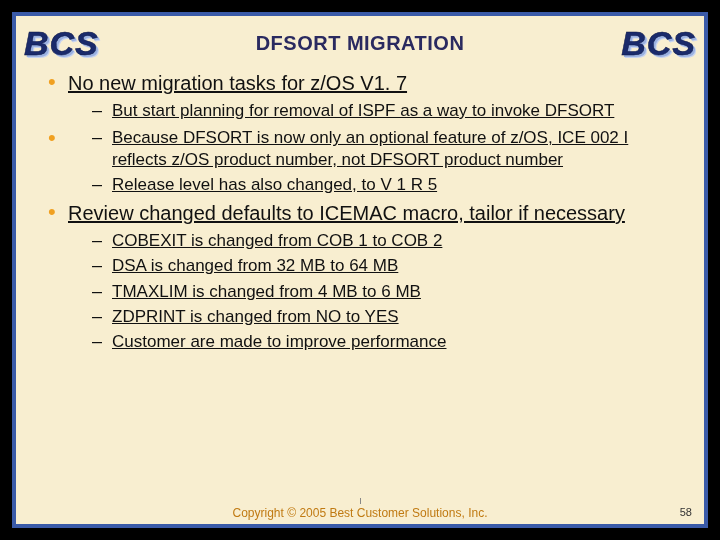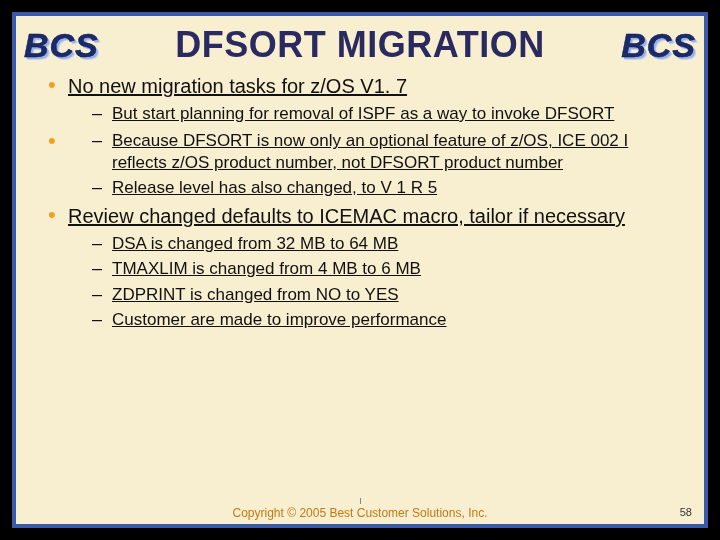--- a/index.html
+++ b/index.html
@@ -38,21 +38,21 @@
     font-style: italic;
     font-size: 34px;
     color: #1a2a6b;
     letter-spacing: 1px;
     text-shadow: 2px 2px 0 #9ab0e0, 3px 3px 0 #c8d4f0;
     -webkit-text-stroke: 0.5px #0b1544;
   }
   .title {
     flex: 1;
     text-align: center;
-    font-size: 36px;
+    font-size: 20px;
     font-weight: 700;
     color: #2a2a60;
     letter-spacing: 0.5px;
   }
   .content {
     padding: 2px 24px 0 28px;
     color: #111;
   }
   .b1 {
     list-style: none;
@@ -153,20 +153,23 @@
               <li>
                 <span class="b2-text">Release level has also changed, to V 1 R 5</span>
               </li>
             </ul>
           </li>
 
           <li>
             <span class="b1-text">Review changed defaults to ICEMAC macro, tailor if necessary</span>
             <ul class="b2">
               <li>
+                <span class="b2-text">COBEXIT is changed from COB 1 to COB 2</span>
+              </li>
+              <li>
                 <span class="b2-text">DSA is changed from 32 MB to 64 MB</span>
               </li>
               <li>
                 <span class="b2-text">TMAXLIM is changed from 4 MB to 6 MB</span>
               </li>
               <li>
                 <span class="b2-text">ZDPRINT is changed from NO to YES</span>
               </li>
               <li>
                 <span class="b2-text">Customer are made to improve performance</span>

